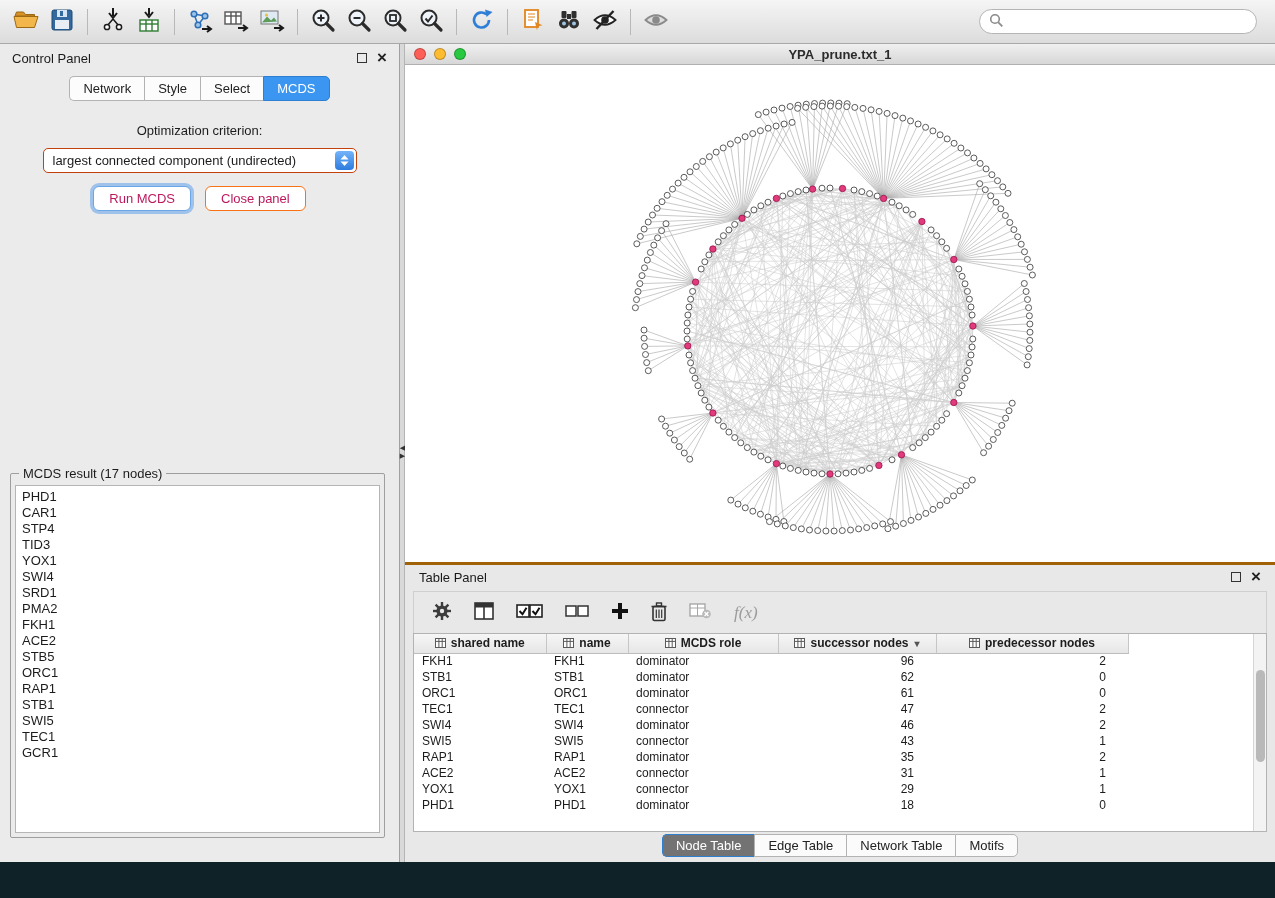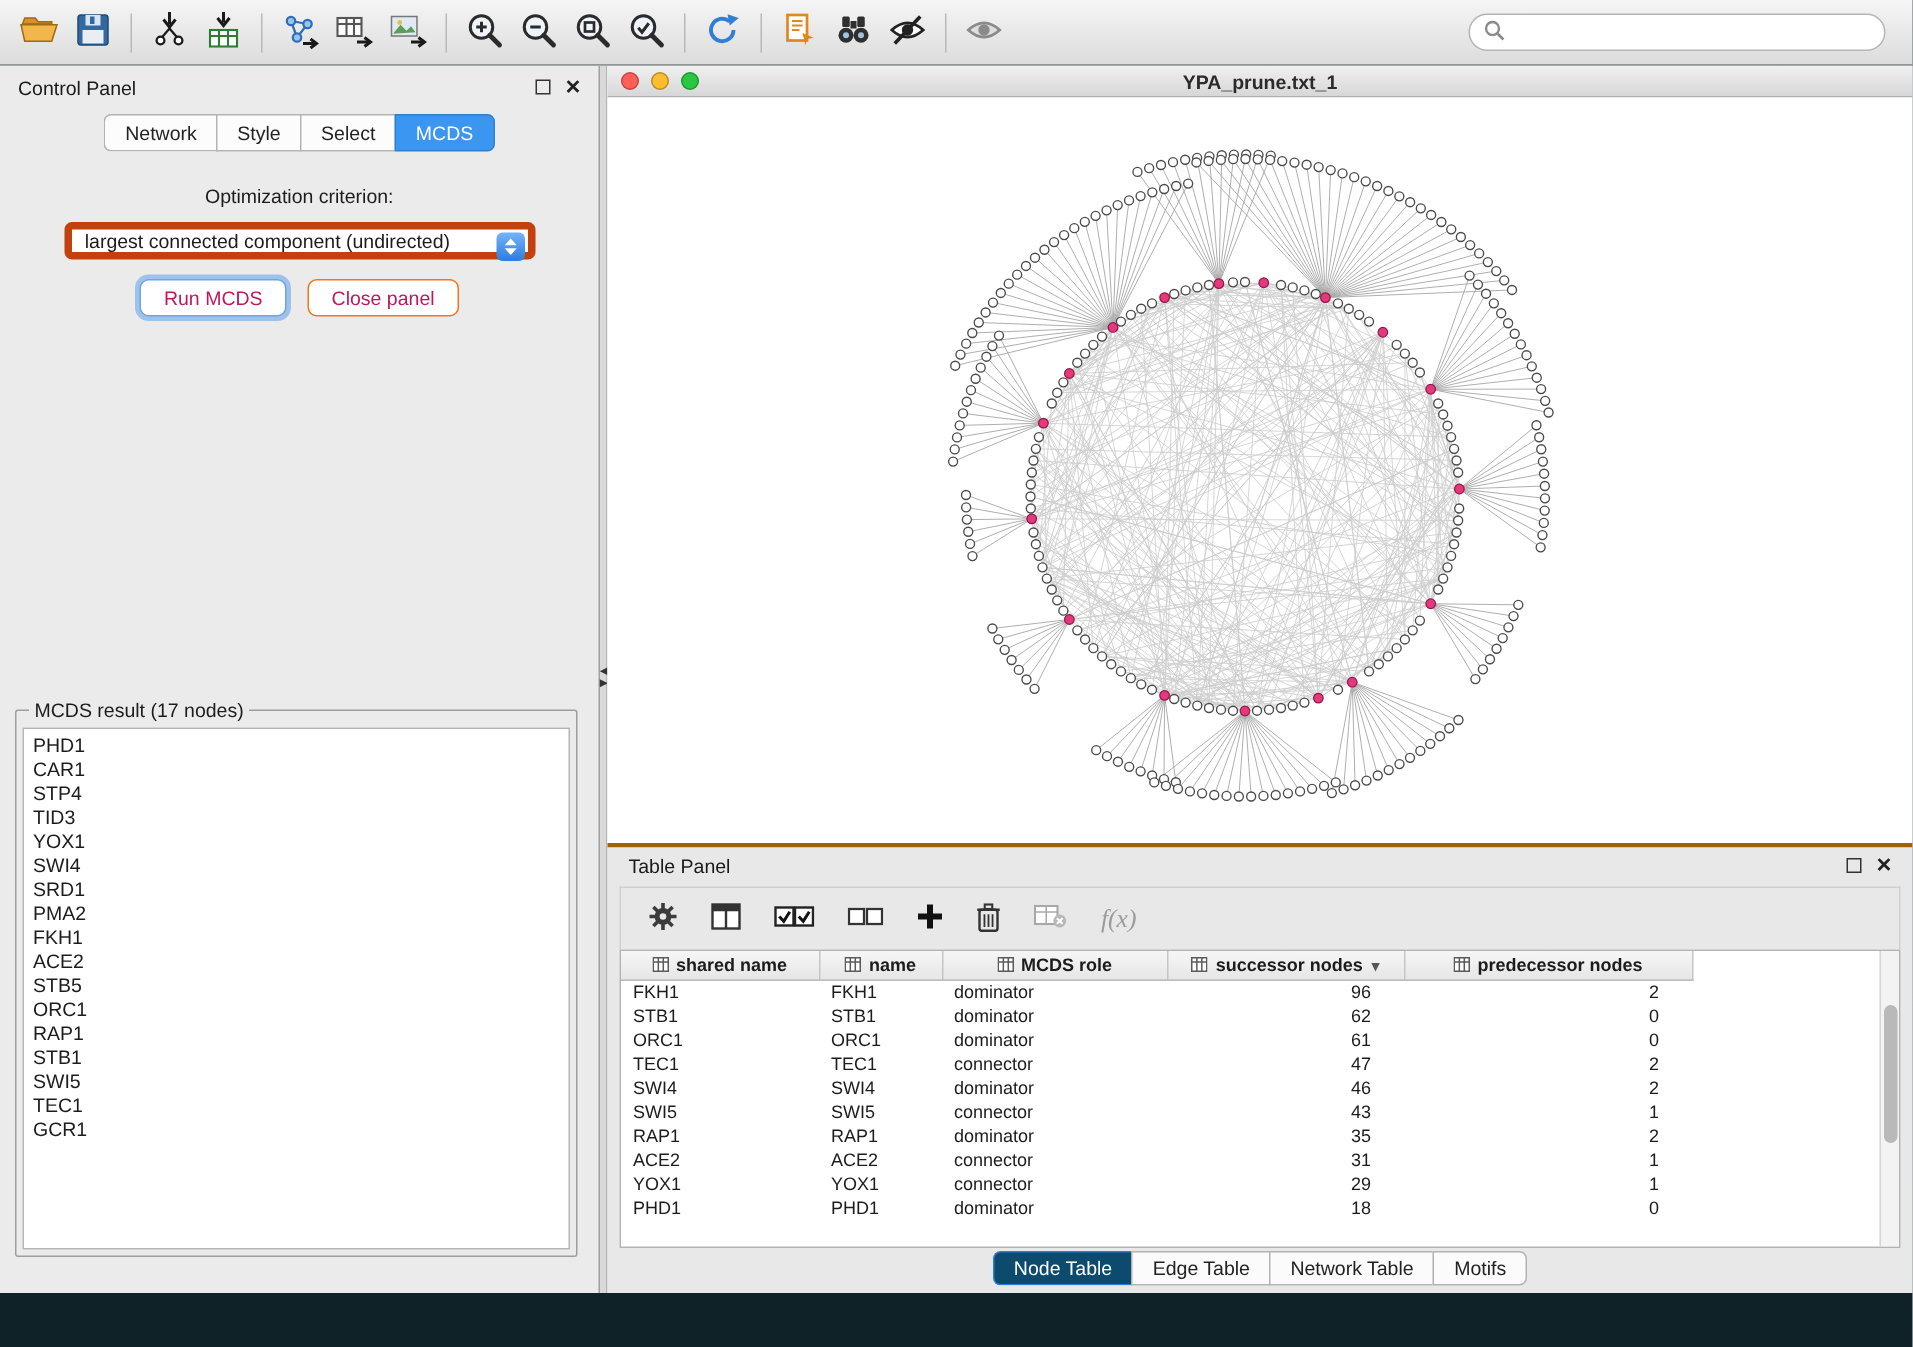--- a/index.html
+++ b/index.html
@@ -26,21 +26,21 @@
   .panel-title{font-size:13px;color:#1a1a1a}
   .spacer{flex:1}
   .win-float{width:10px;height:10px;border:1.6px solid #333;margin-left:10px;display:inline-block}
   .win-close{font-size:17px;font-weight:bold;color:#222;margin-left:10px;line-height:12px}
   .cp-tabs{display:flex;justify-content:center;margin-top:4px}
   .cp-tab{padding:4px 13px;font-size:13px;background:#fcfcfc;border:1px solid #b3b3b3;border-right:none;color:#222}
   .cp-tab:first-child{border-radius:5px 0 0 5px}
   .cp-tab:last-child{border-right:1px solid #b3b3b3;border-radius:0 5px 5px 0}
   .cp-tab.active{background:#3b96f2;border-color:#2f7fd0;color:#fff}
   .cp-opt-label{text-align:center;margin-top:22px;font-size:13px}
-  .dropdown{margin:10px auto 0;width:314px;height:25px;background:#fff;border:5px solid #c2410c;border-radius:5px;display:flex;align-items:center;font-size:13px;padding-left:9px;position:relative}
+  .dropdown{margin:10px auto 0;width:314px;height:25px;background:#fff;border:1px solid #c2410c;border-radius:5px;display:flex;align-items:center;font-size:13px;padding-left:9px;position:relative}
   .dd-value{white-space:nowrap;overflow:hidden}
   .dd-stepper{position:absolute;right:2px;top:2px;width:19px;height:19px;border-radius:4px;background:linear-gradient(#74b4f9,#2e7cdf);display:flex;align-items:center;justify-content:center}
   .cp-buttons{display:flex;justify-content:center;gap:14px;margin-top:13px}
   .btn{height:25px;padding:4px 15px;background:#fff;border:1px solid #f97316;border-radius:6px;font-size:13px;font-family:"Liberation Sans",sans-serif;color:#be185d}
   .btn.focus{border-color:#6ba6e8;box-shadow:0 0 0 3px rgba(96,160,235,.55)}
   .mcds-fieldset{position:absolute;left:10px;width:375px;top:422px;height:372px;border:1px solid #9e9e9e;border-radius:2px;padding:4px;background:#ebebeb}
   .mcds-fieldset legend{font-size:13px;padding:0 4px;margin-left:4px}
   .mcds-list{width:100%;height:100%;background:#fff;border:1px solid #b5b5b5;overflow:hidden;font-size:13px;padding:3px 6px}
   .mcds-list div{height:16px;line-height:16px}
 
@@ -65,21 +65,21 @@
   .node-table th .sort{color:#555;margin-left:6px;font-size:10px}
   .node-table td{height:16px;padding:0 8px;white-space:nowrap}
   .col0{width:132px}.col1{width:82px}.col2{width:150px}.col3{width:158px}.col4{width:192px}
   td.col3,td.col4{text-align:right;padding-right:22px}
   .scrollbar{position:absolute;right:0;top:0;bottom:0;width:13px;background:#f3f3f3;border-left:1px solid #d5d5d5}
   .scroll-thumb{position:absolute;left:1.5px;width:9px;top:36px;height:92px;background:#b9b9b9;border-radius:5px}
   .tp-tabs{position:absolute;bottom:5px;left:0;width:100%;display:flex;justify-content:center}
   .tp-tab{padding:3px 13px;font-size:13px;background:#fbfbfb;border:1px solid #b3b3b3;border-right:none;color:#222}
   .tp-tab:first-child{border-radius:5px 0 0 5px}
   .tp-tab:last-child{border-right:1px solid #b3b3b3;border-radius:0 5px 5px 0}
-  .tp-tab.active{background:#0c4a6e;border-color:#2f7fd0;color:#fff}
+  .tp-tab.active{background:#737373;border-color:#2f7fd0;color:#fff}
 
   
   .statusbar{position:absolute;left:0;top:908px;width:1045px;height:31px;background:linear-gradient(#eeeeee,#dadada);border-top:1px solid #a8a8a8}
   .sb-left-btn{position:absolute;left:12px;top:5px;width:28px;height:21px;border:1px solid #aeaeae;border-radius:3px;background:#f7f7f7;display:flex;align-items:center;justify-content:center}
   .memory-btn{position:absolute;right:13px;top:4px;height:23px;border:1px solid #aeaeae;border-radius:4px;background:#f7f7f7;display:flex;align-items:center;gap:7px;padding:0 11px;font-size:12px}
   .memory-dot{width:11px;height:11px;border-radius:50%;background:#1d9e3c;border:1px solid #127028}
 </style>
 </head>
 <body>
 

